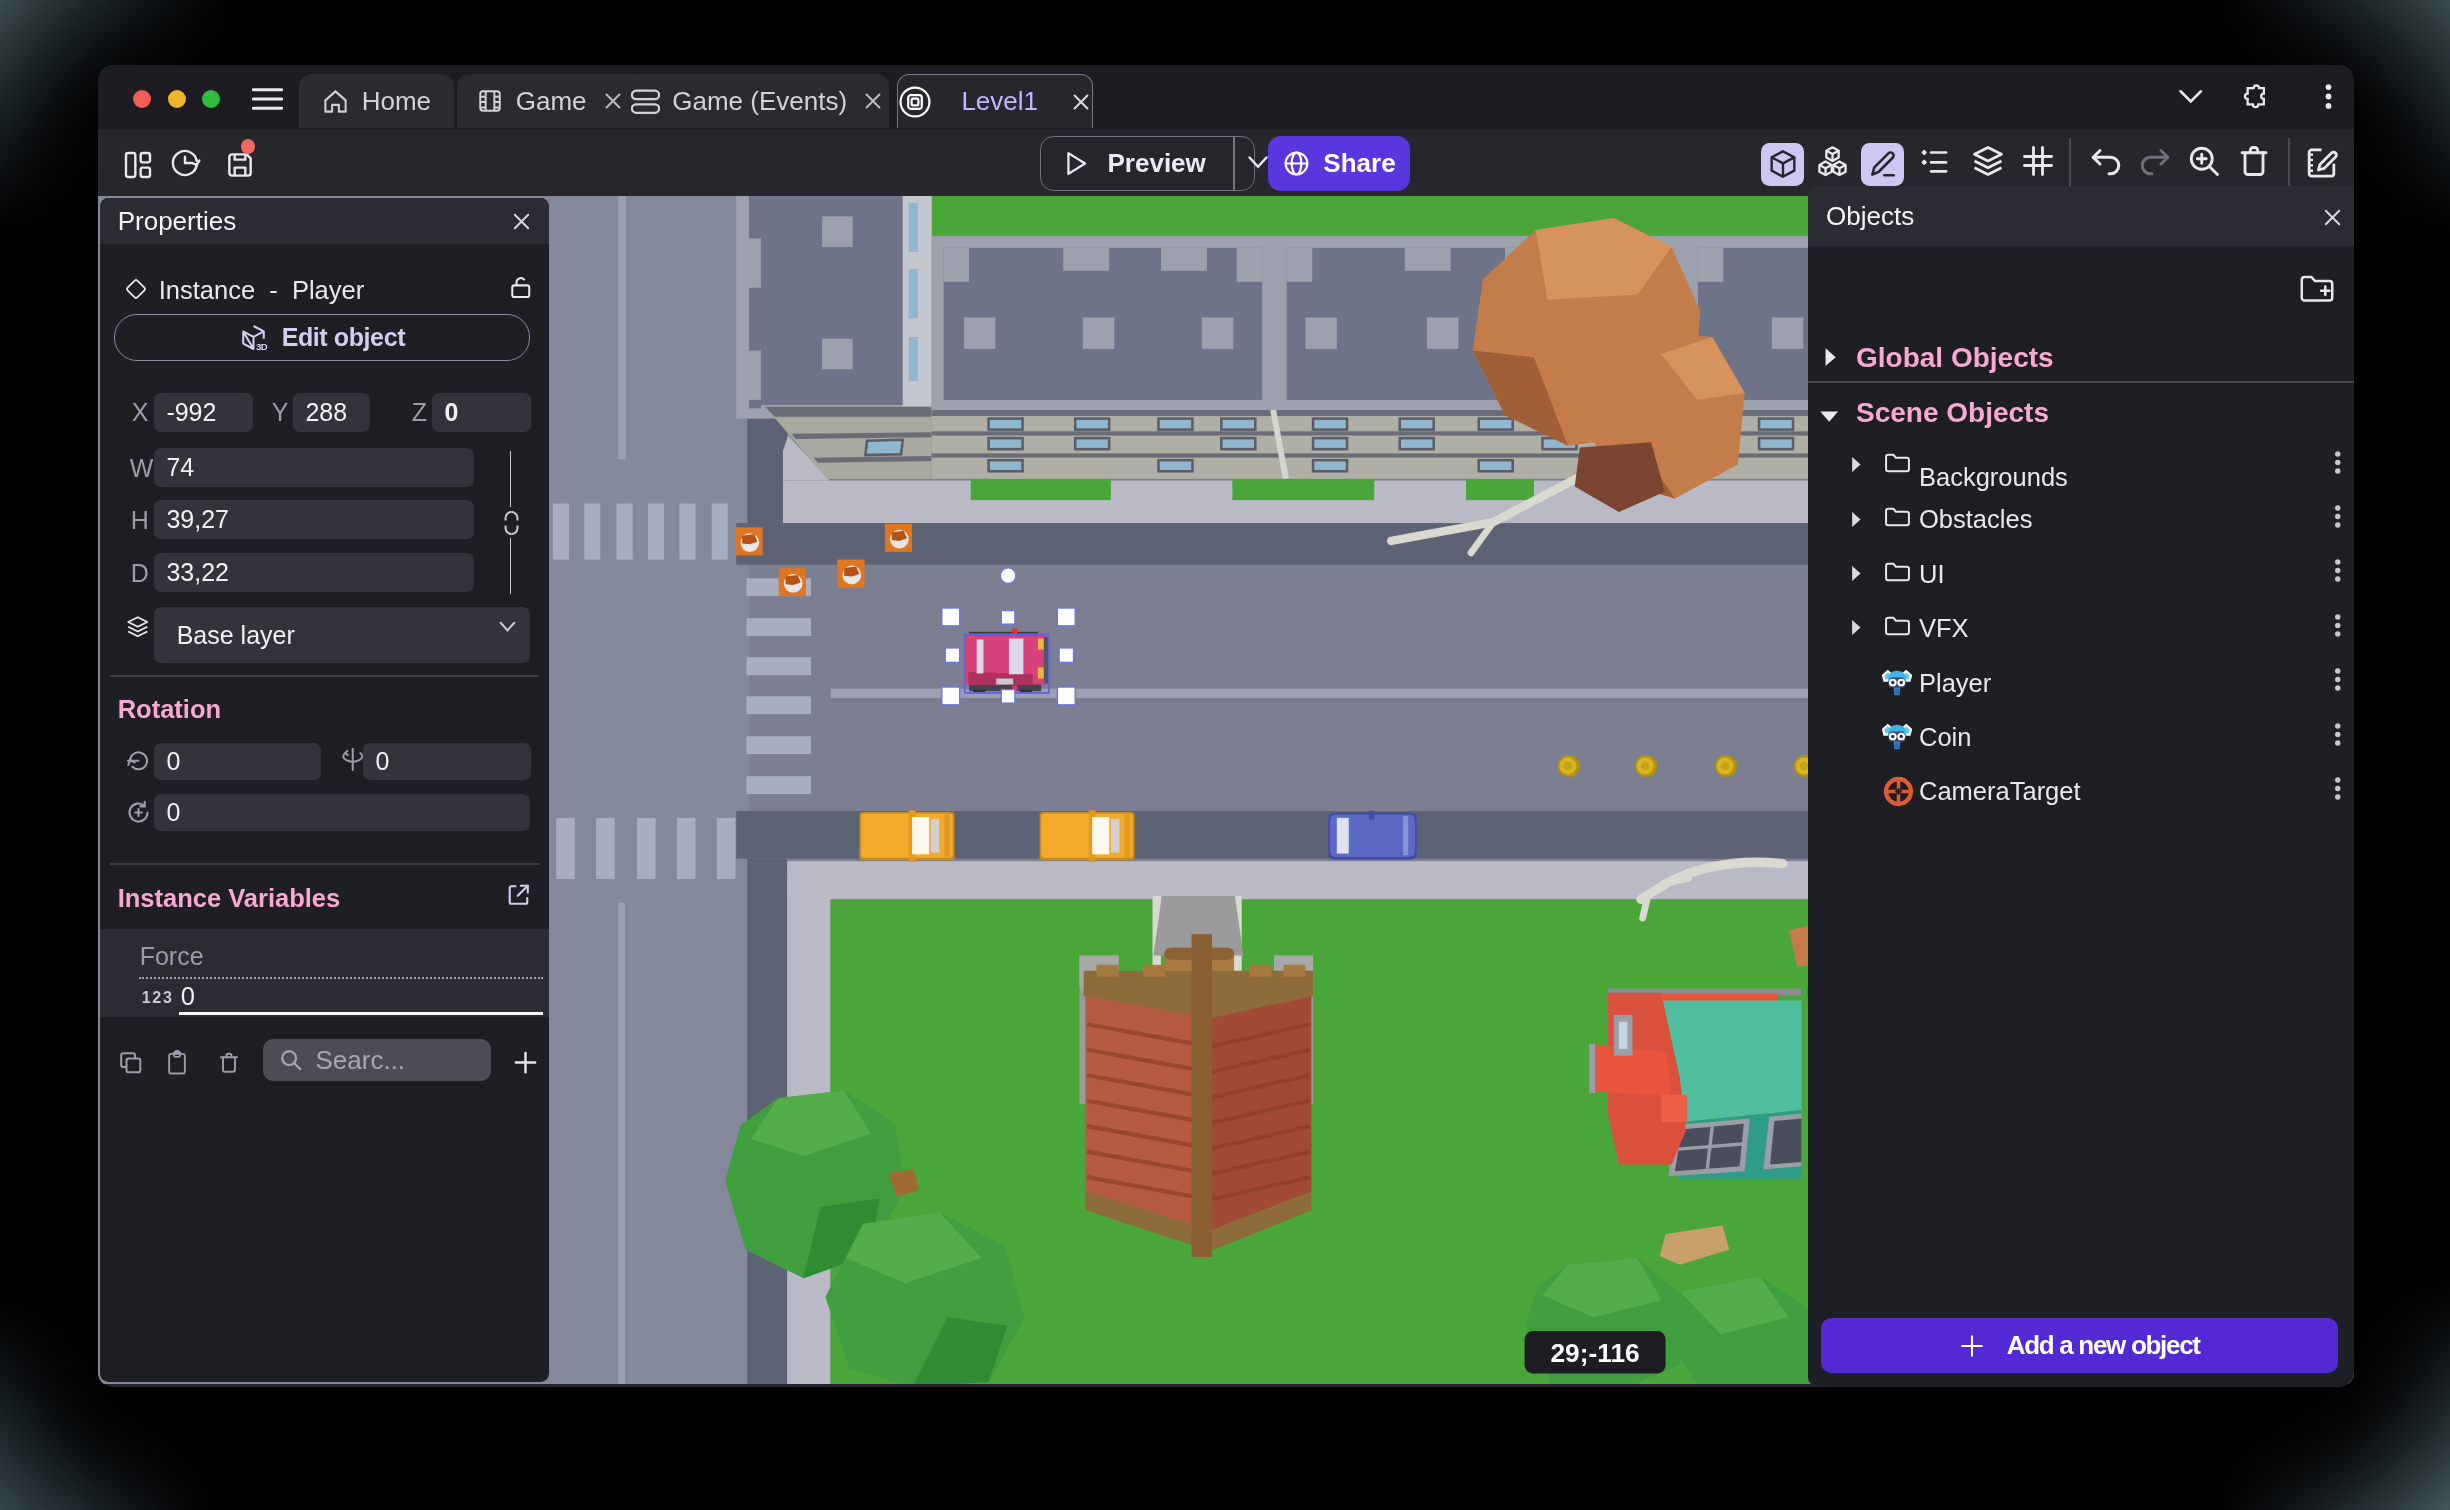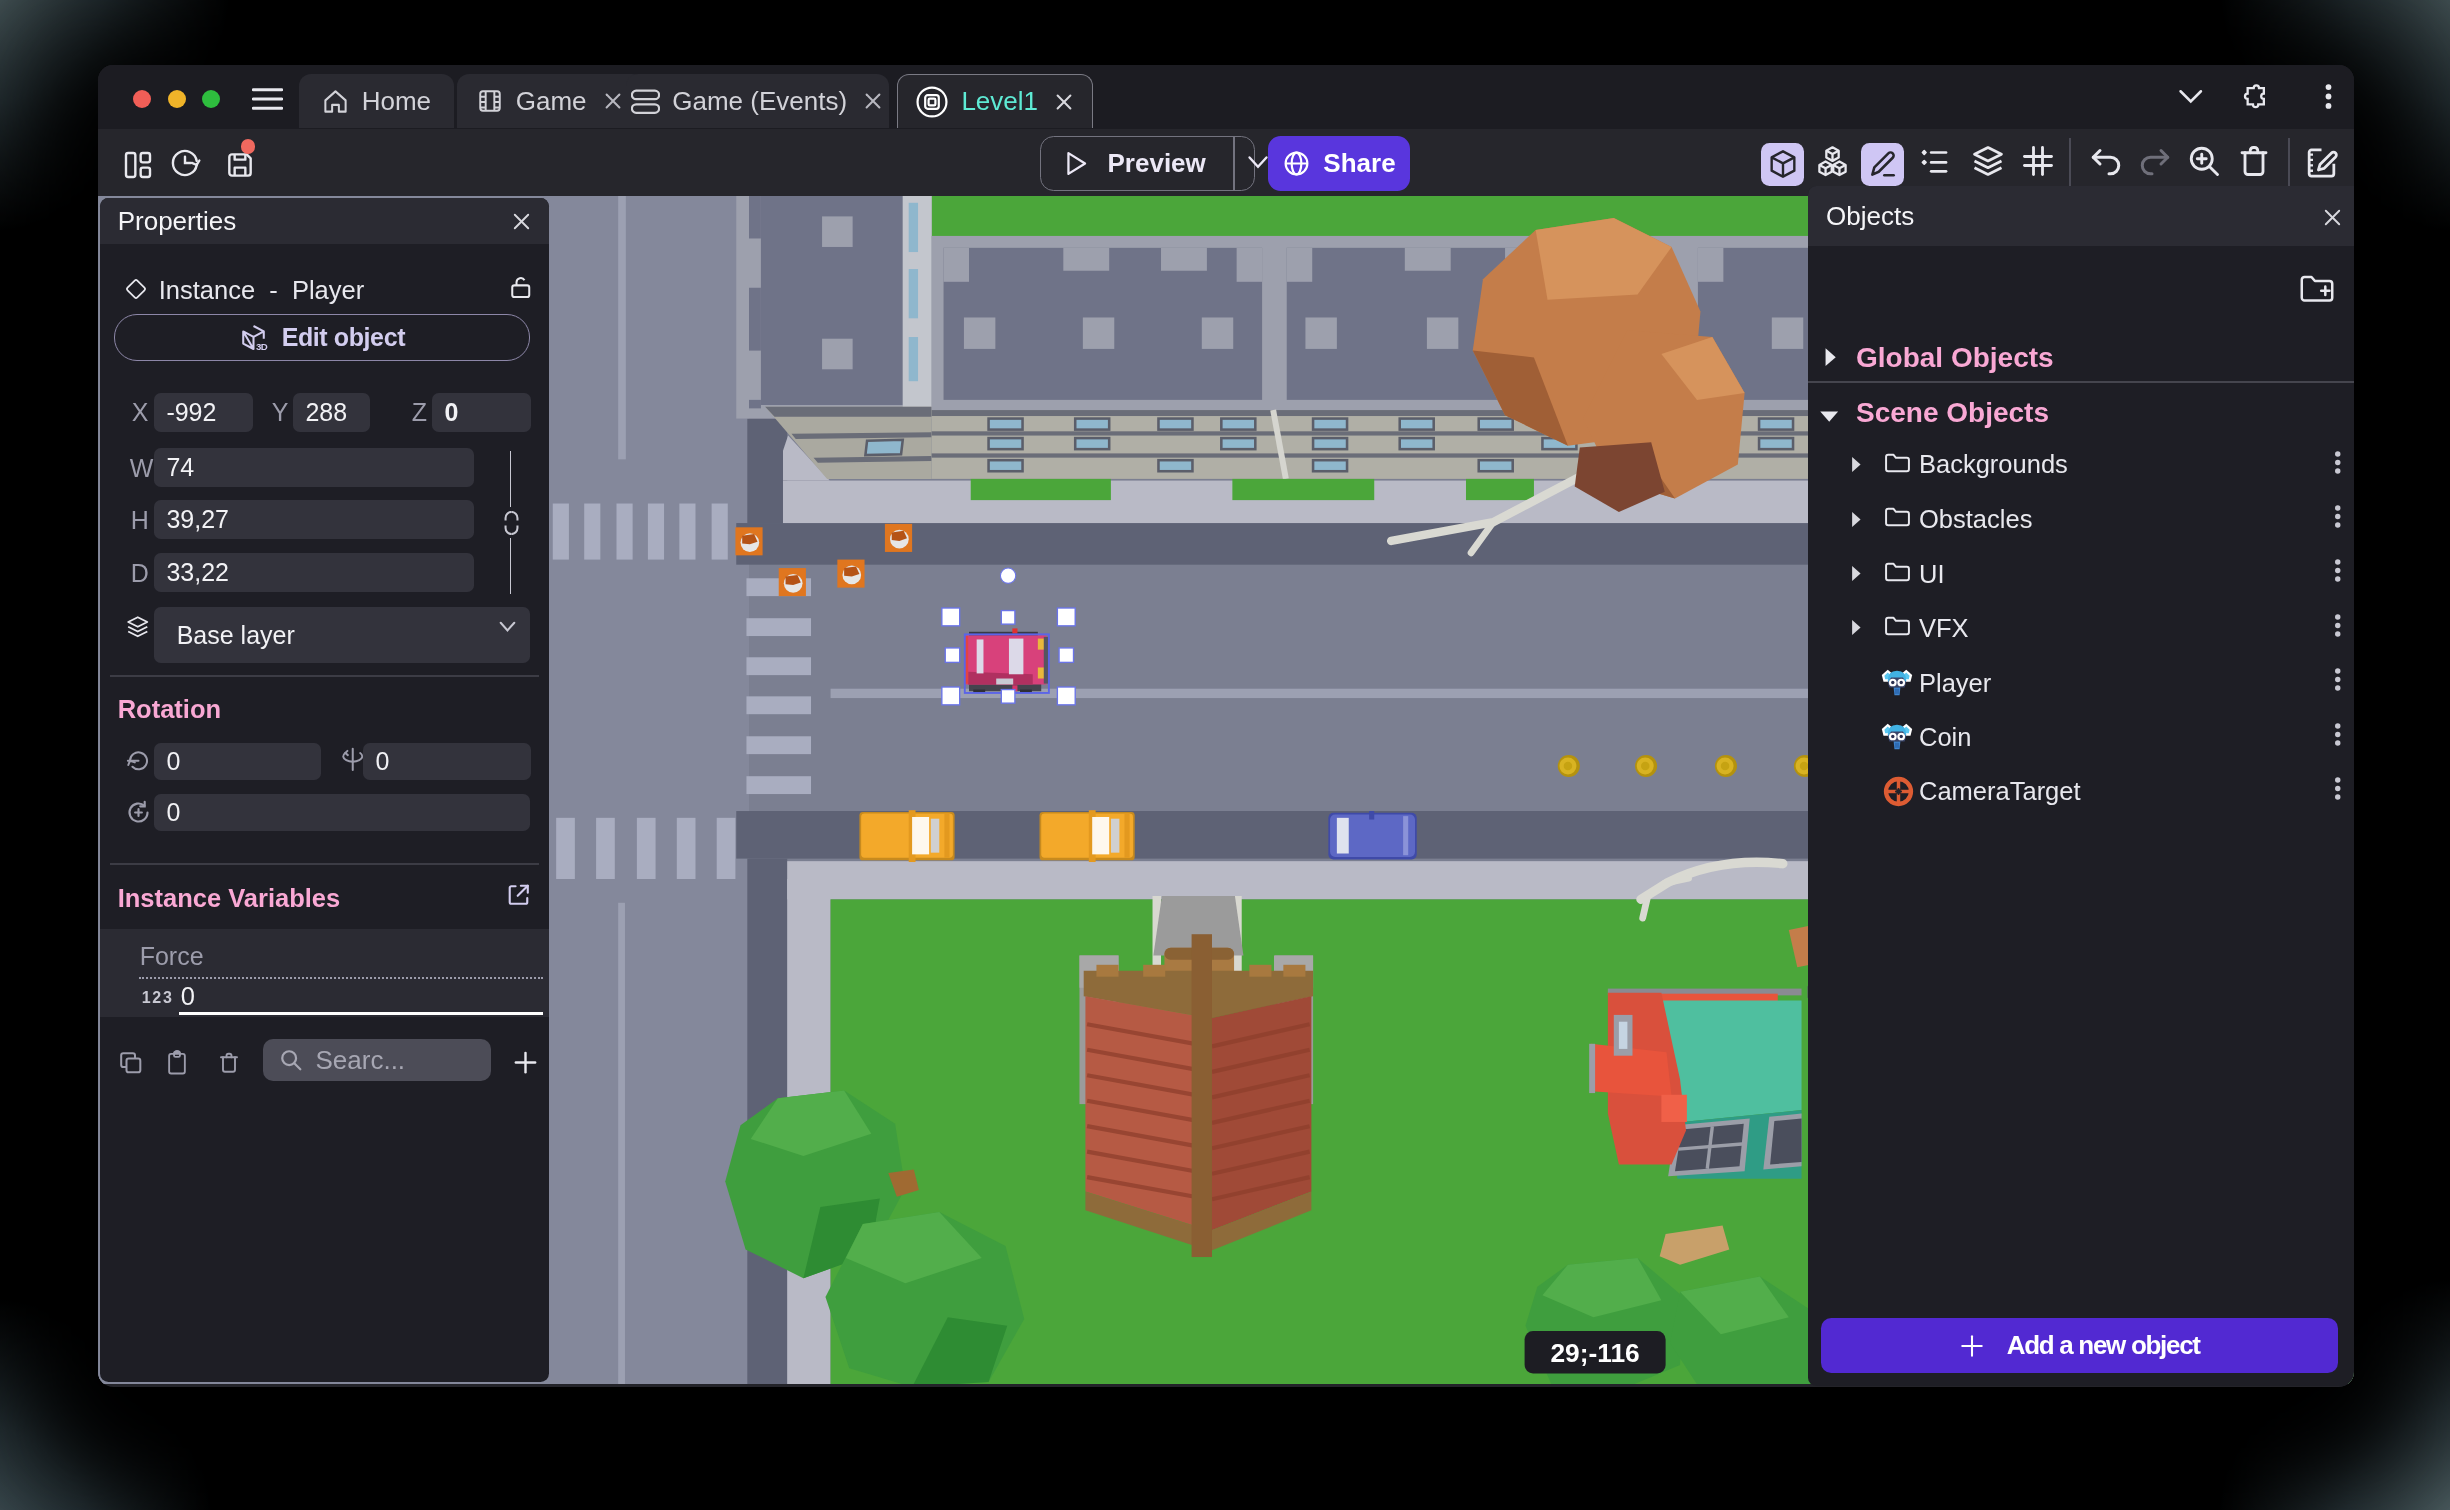--- a/index.html
+++ b/index.html
@@ -12,21 +12,21 @@
   #c4 { left:-365px; bottom:-365px; background:radial-gradient(circle at 50% 50%, #485a60 0%, #46585e 8%, #303f45 26%, rgba(0,0,0,0) 54%); }
   #win { position:absolute; left:98px; top:65px; width:2256px; height:1322px;
          background:#232329; border-radius:15.3px; overflow:hidden;
          box-shadow:0 34px 102px 51px rgba(0,0,0,0.98), 0 0 221px 102px rgba(0,0,0,0.82); }
   
   #tabbar { position:absolute; left:0; top:0; width:100%; height:64px; background:#1c1c22; }
   .tl { position:absolute; top:25px; width:18px; height:18px; border-radius:50%; }
   #tabs { position:absolute; left:0; top:9.3px; height:54px; }
   .tab { position:absolute; top:0; height:54px; display:flex; align-items:center; justify-content:center; border-radius:12px 12px 0 0;
          background:#2a2a31; color:#d2d2d8; font-size:26px; }
-  .tab.active { background:#26262c; border:1.7px solid #7a7a84; border-bottom:none; color:#5eead4; }
+  .tab.active { background:#26262c; border:1.7px solid #7a7a84; border-bottom:none; color:#c4b5fd;justify-content:space-between; }
   .tab svg:first-child { margin-right:12.7px; }
   .tab .x { margin-left:15.3px; }
   
   #toolbar { position:absolute; left:0; top:64px; width:100%; height:67px; background:#26262c; }
   .tbico { position:absolute; top:0; }
   #btn-preview { position:absolute; left:942px; top:6.8px; width:215px; height:55px; border:1.7px solid #73737f;
                  border-radius:13.6px; display:flex; align-items:center; color:#ece8f6; }
   #btn-preview .lab { font-size:26px; font-weight:bold; }
   #btn-preview .sep { position:absolute; left:192px; top:0; width:1.7px; height:100%; background:#73737f; }
   #btn-share { position:absolute; left:1170px; top:6.8px; width:142px; height:55px; background:#5936dd;
@@ -731,21 +731,21 @@
     
     <g id="rows"></g>
     <div class="row30" style="left:111px;top:263px;position:absolute;width:442px;height:54px;"></div>
     
     <svg style="position:absolute;left:42px;top:270px" width="12.7" height="17" viewBox="0 0 12 16" fill="#d8d8de">
         <path d="M2 1 L10 8 L2 15 Z"></path>
       </svg>
     <svg class="folder" style="position:absolute;left:76px;top:265px" width="27" height="24" viewBox="0 0 26 22" fill="none" stroke="#e8e8ee" stroke-width="1.9" stroke-linejoin="round">
         <path d="M2 5 a2 2 0 0 1 2 -2 h5 l2.5 3 H22 a2 2 0 0 1 2 2 v9 a2 2 0 0 1 -2 2 H4 a2 2 0 0 1 -2 -2 Z"></path>
       </svg>
-    <div class="row30" style="left:111px;top:264px;position:absolute">Backgrounds</div>
+    <div class="row30" style="left:111px;top:277px;position:absolute">Backgrounds</div>
     <svg style="position:absolute;left:517px;top:262px" width="25.5" height="29" viewBox="0 0 30 34" fill="#c8c8d2">
         <circle cx="15" cy="7" r="3.2"></circle>
         <circle cx="15" cy="17" r="3.2"></circle>
         <circle cx="15" cy="27" r="3.2"></circle>
       </svg>
     
     <svg style="position:absolute;left:42px;top:325px" width="12.7" height="17" viewBox="0 0 12 16" fill="#d8d8de">
         <path d="M2 1 L10 8 L2 15 Z"></path>
       </svg>
     <svg style="position:absolute;left:76px;top:319px" width="27" height="24" viewBox="0 0 26 22" fill="none" stroke="#e8e8ee" stroke-width="1.9" stroke-linejoin="round">

